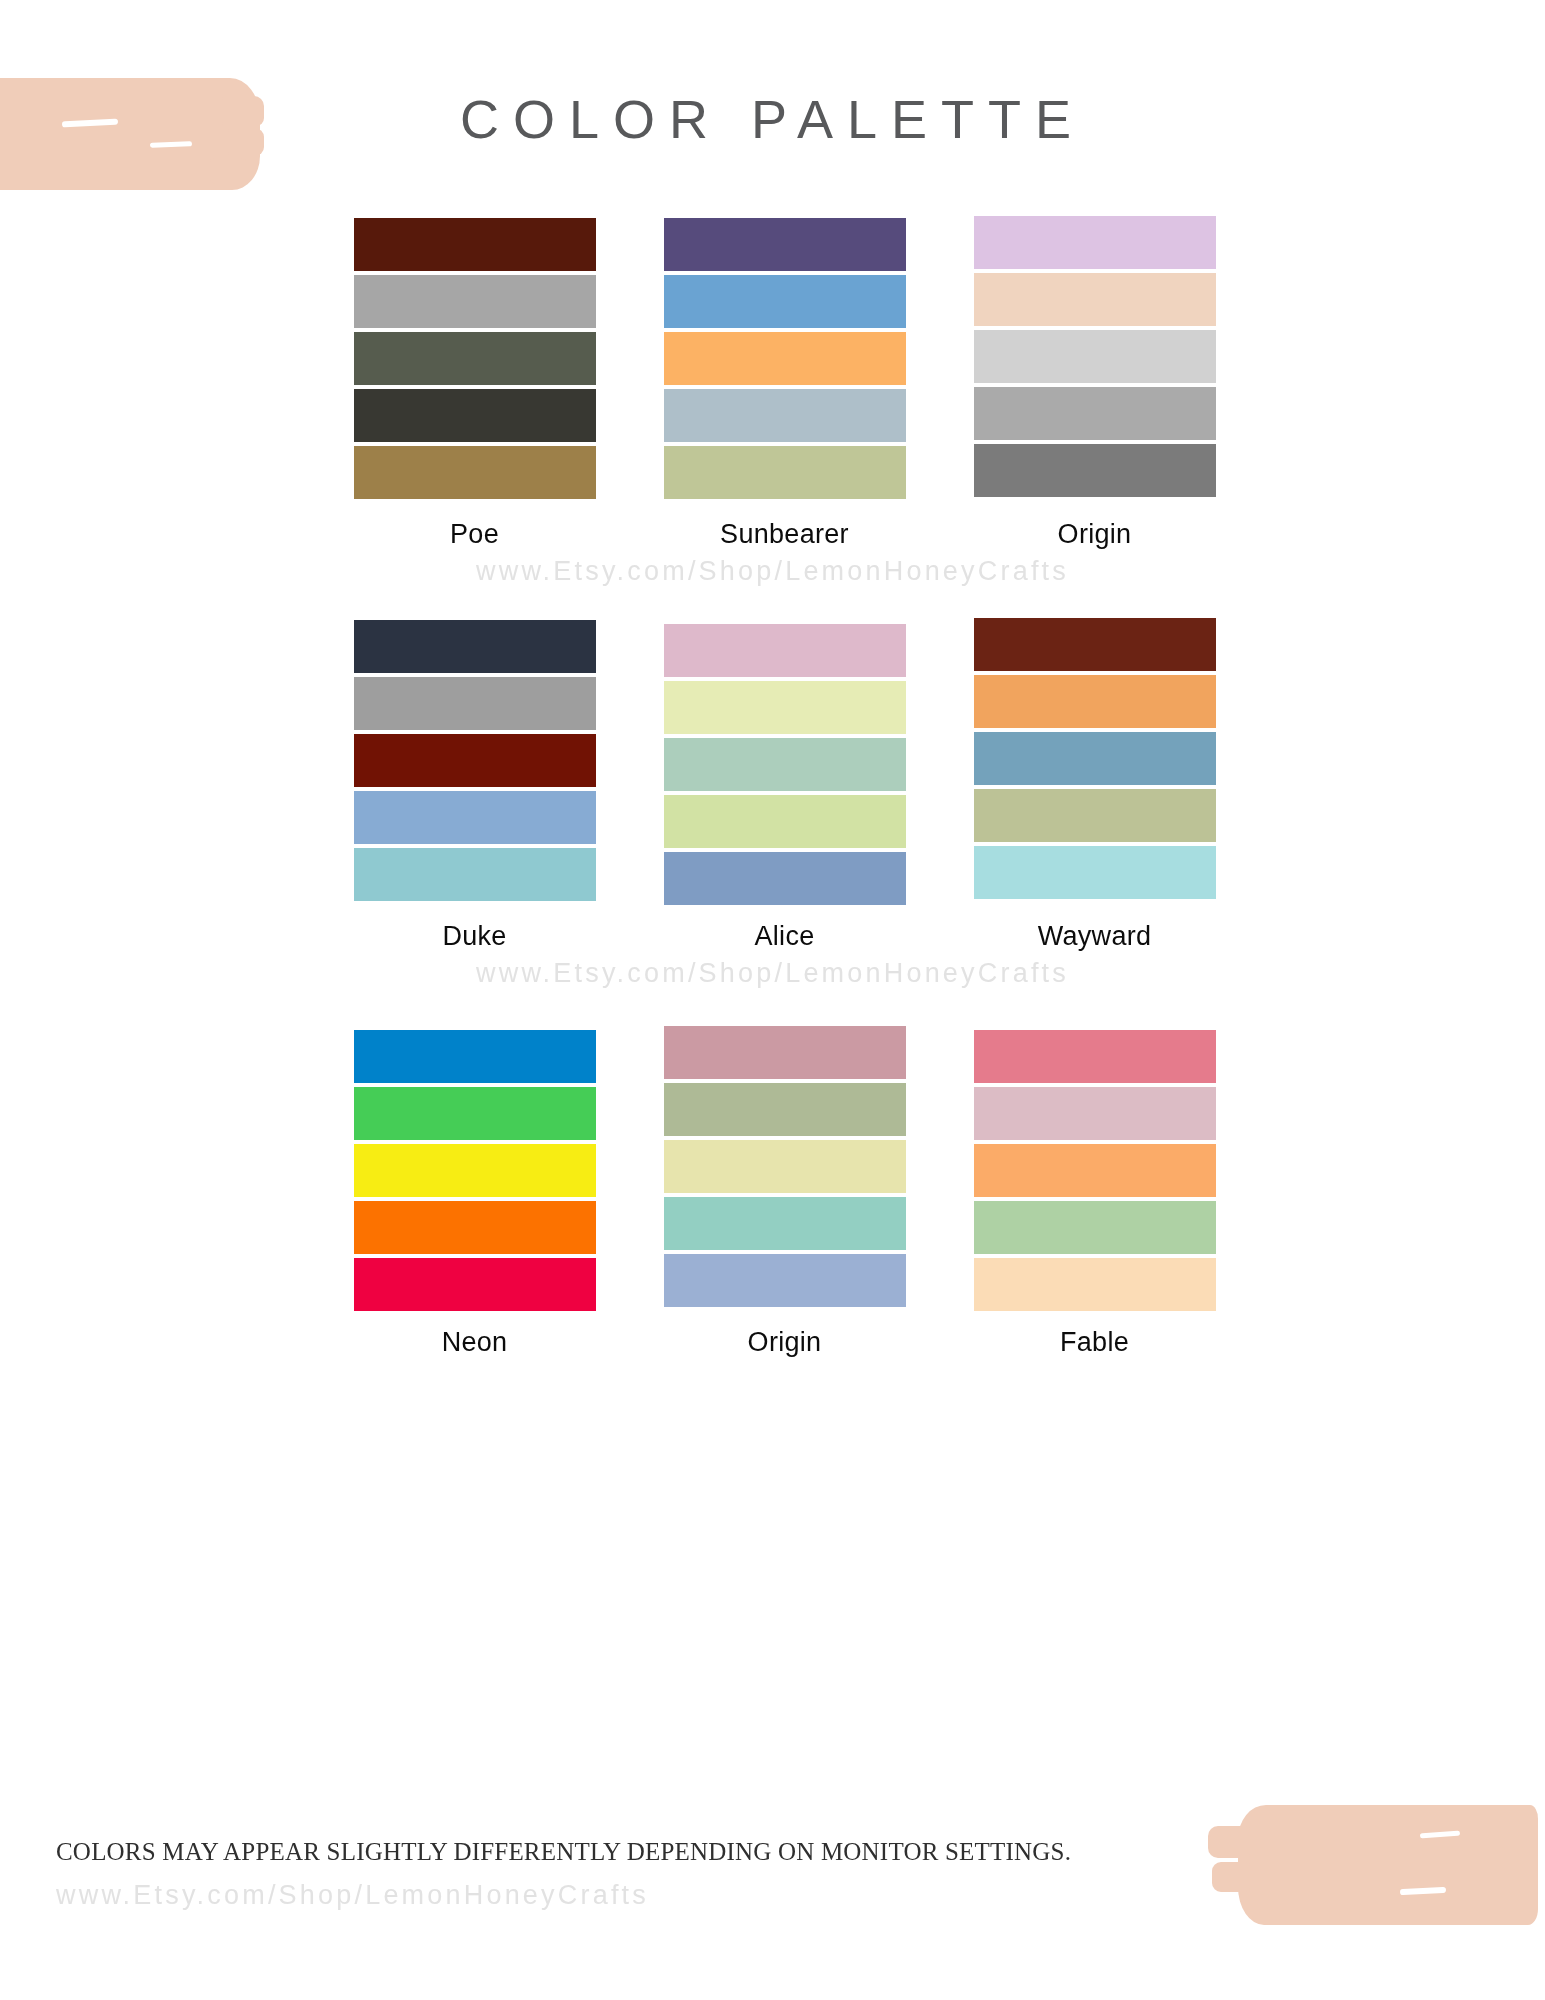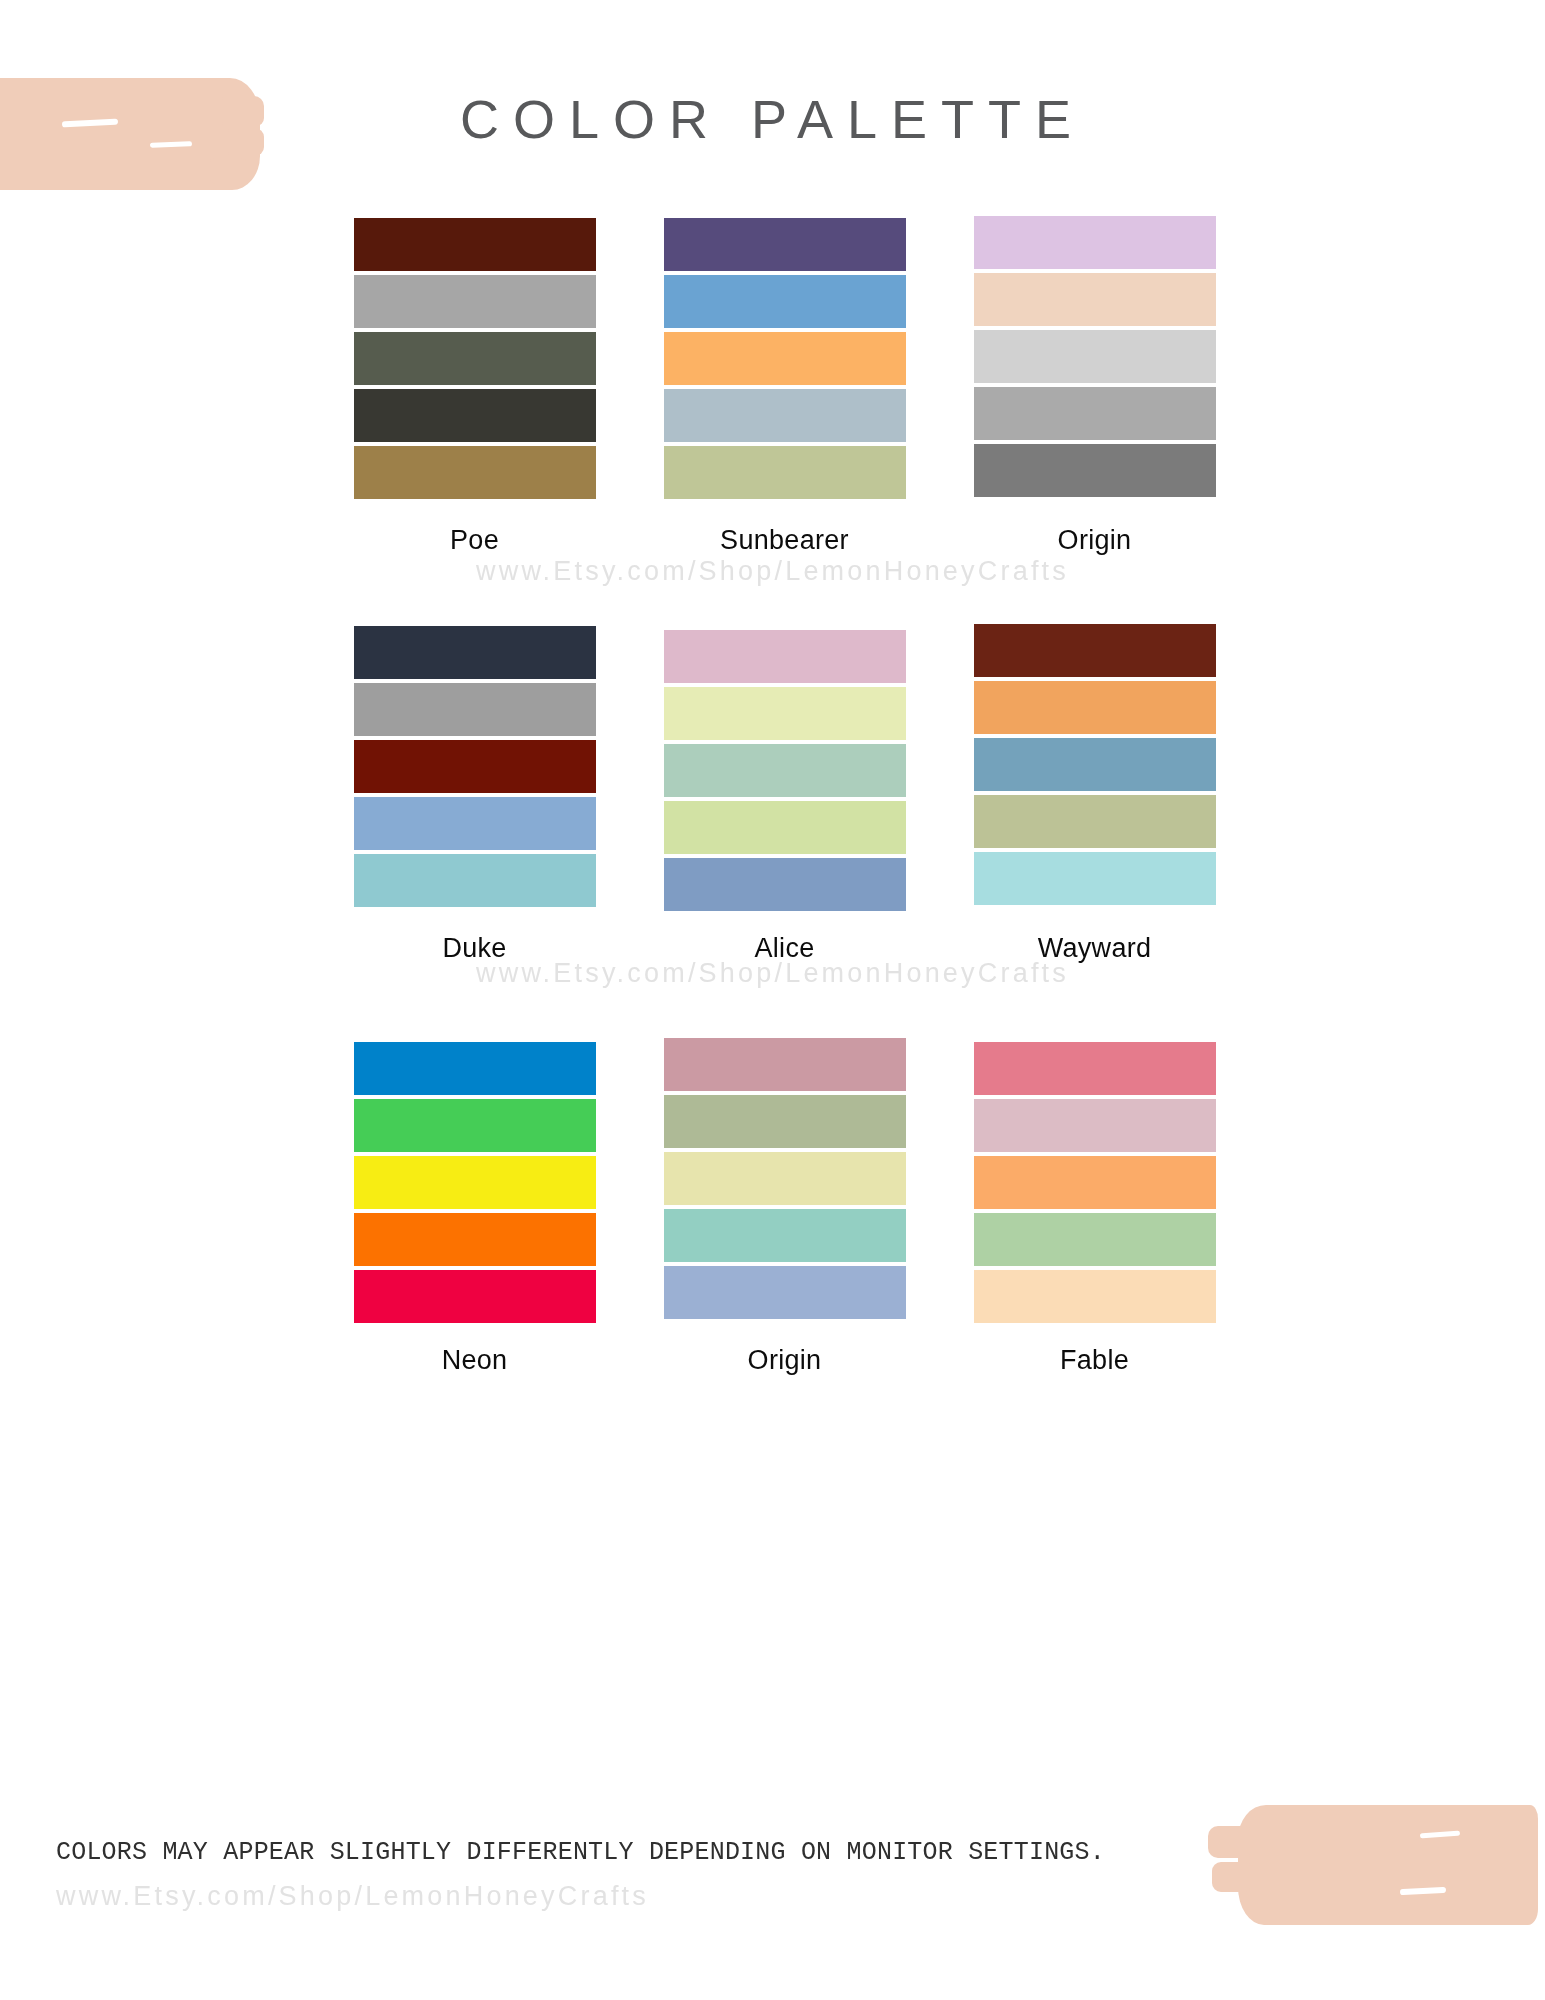--- a/index.html
+++ b/index.html
@@ -150,21 +150,21 @@
     width: 100%;
     display: flex;
     flex-direction: column;
   }
   .swatch {
     width: 100%;
     height: 53px;
     margin-bottom: 4px;
   }
   .palette-label {
-    margin-top: 22px;
+    margin-top: 16px;
     font-size: 27px;
     color: #0c0c0c;
     font-family: "Liberation Sans", sans-serif;
     letter-spacing: 0.3px;
     white-space: nowrap;
   }
 
   
   .palette.off-a .swatch-stack { transform: translateY(0px); }
   .palette.off-b .swatch-stack { transform: translateY(4px); }
@@ -188,21 +188,21 @@
   .footer {
     position: absolute;
     left: 56px;
     top: 1838px;
     width: 1100px;
   }
   .footer-note {
     font-size: 25px;
     color: #2f2f2f;
     letter-spacing: 0.2px;
-    font-family: Liberation Mono, monospace;
+    font-family: Liberation Serif, serif;
     white-space: nowrap;
   }
   .footer-watermark {
     margin-top: 14px;
     font-size: 27px;
     color: #e2e2e2;
     letter-spacing: 3.2px;
     font-family: "Liberation Sans", sans-serif;
     white-space: nowrap;
   }

